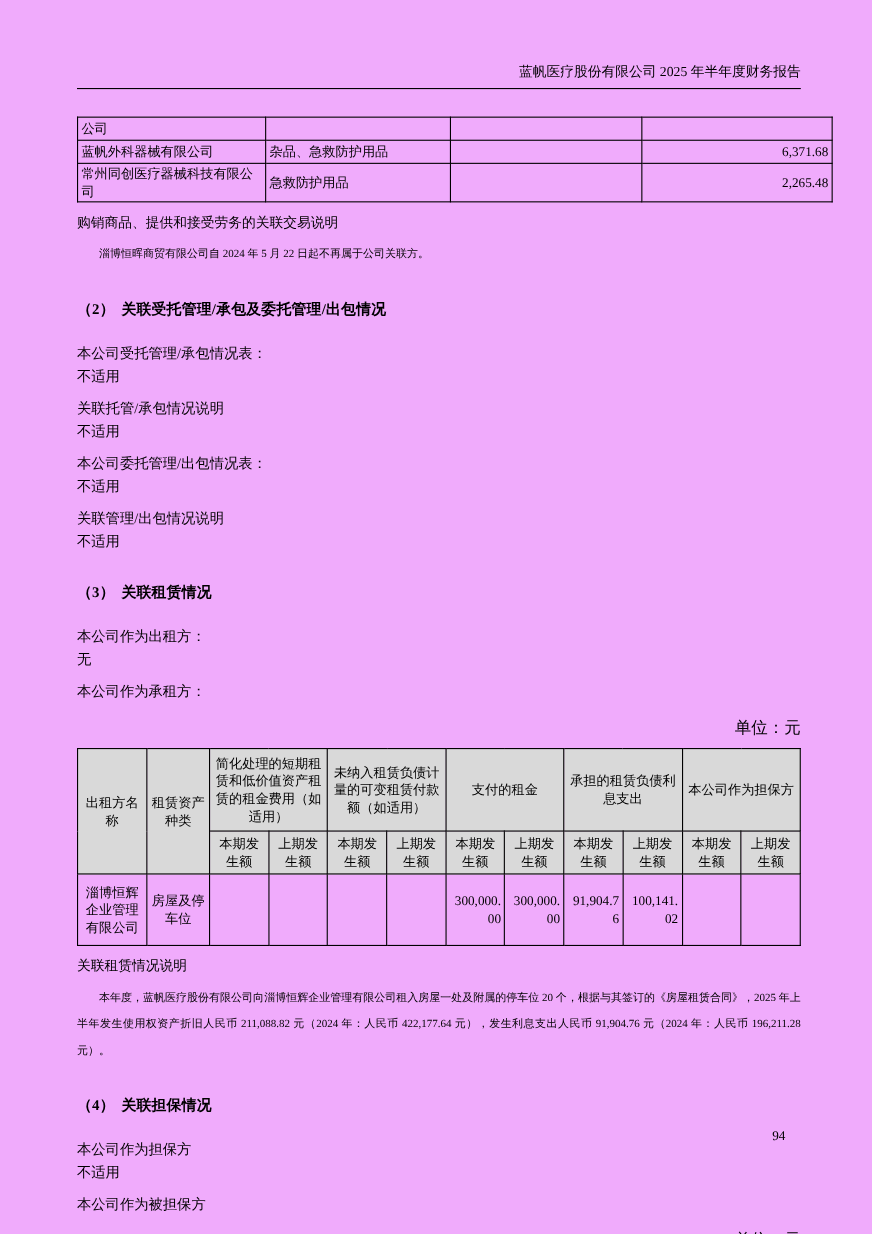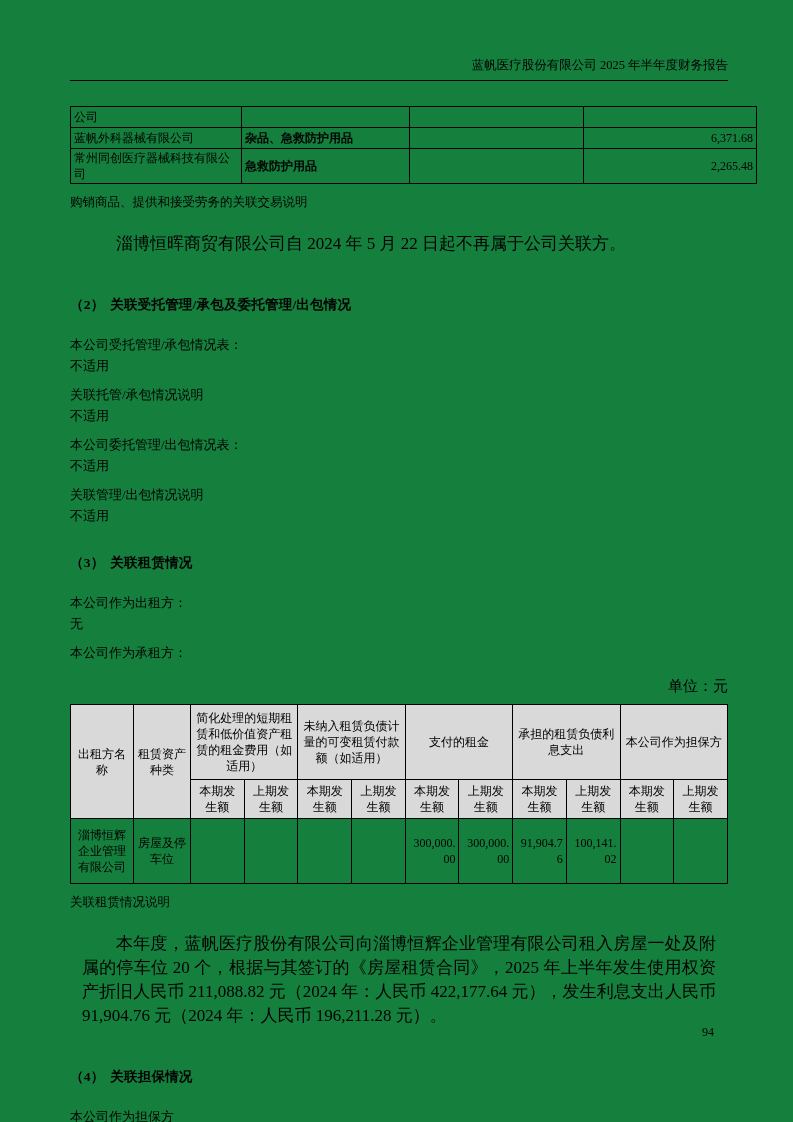--- a/index.html
+++ b/index.html
@@ -9,21 +9,21 @@
   }
   body {
     font-family: "Liberation Serif", "DejaVu Serif", serif;
     color: #000000;
   }
   .page {
     position: relative;
     width: 793px;
     height: 1122px;
     margin: 0 auto;
-    background: #15803d;
+    background: #f0abfc;
     box-sizing: border-box;
     overflow: hidden;
   }
 
   
   .doc-header {
     position: absolute;
     left: 70px;
     top: 56px;
     width: 658px;
@@ -66,44 +66,44 @@
     overflow-wrap: break-word;
     margin-top: 40px;
   }
   .num {
     text-align: right;
   }
 
   
   .tbl-top td { height: 18px; }
   .tbl-top .c1 { width: 164px; }
-  .tbl-top .c2 { width: 161px; font-weight: bold; }
+  .tbl-top .c2 { width: 161px; }
   .tbl-top .c3 { width: 167px; }
   .tbl-top .c4 { width: 166px; }
 
   
   .txt {
     font-size: 13px;
     line-height: 21px;
     margin: 0;
   }
   .txt-sm {
     font-size: 12.5px;
     line-height: 20px;
     margin: 0;
   }
   .gap-2 { height: 8px; }
   .gap-3 { height: 13px; }
   .gap-4 { height: 18px; }
   .gap-6 { height: 26px; }
 
   .para {
-    font-size: 17px;
+    font-size: 10px;
     line-height: 24px;
-    margin: 12px;
+    margin: 0;
     text-indent: 2em;
     text-align: justify;
     font-family: Liberation Serif, serif;
   }
 
   h3.sec {
     font-size: 13.5px;
     font-weight: bold;
     margin: 0;
     line-height: 22px;

